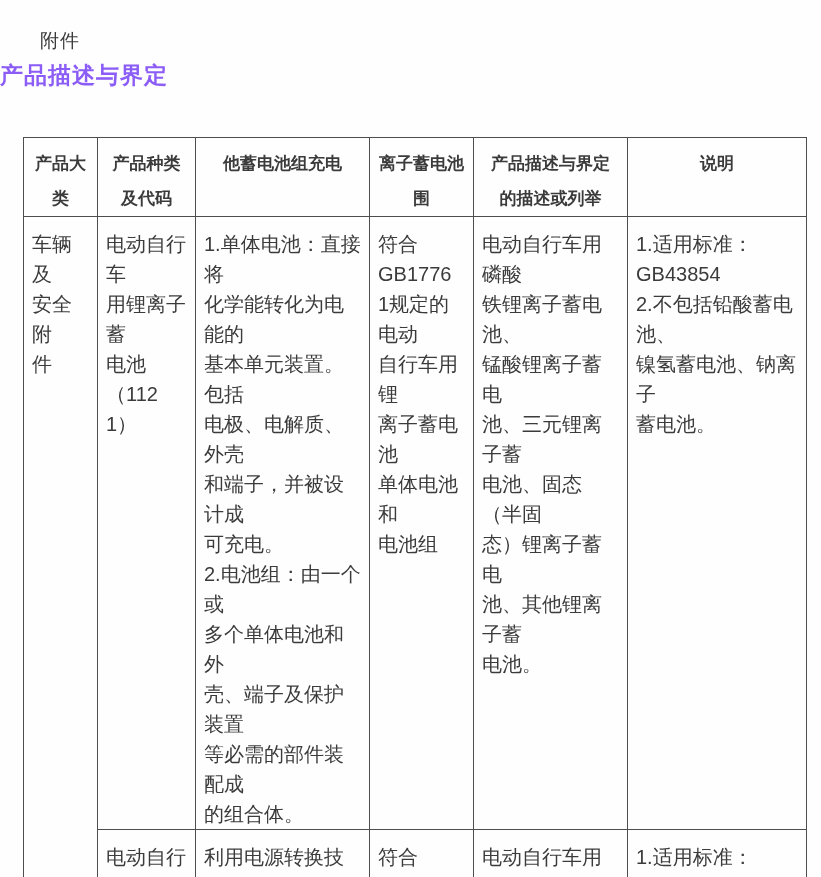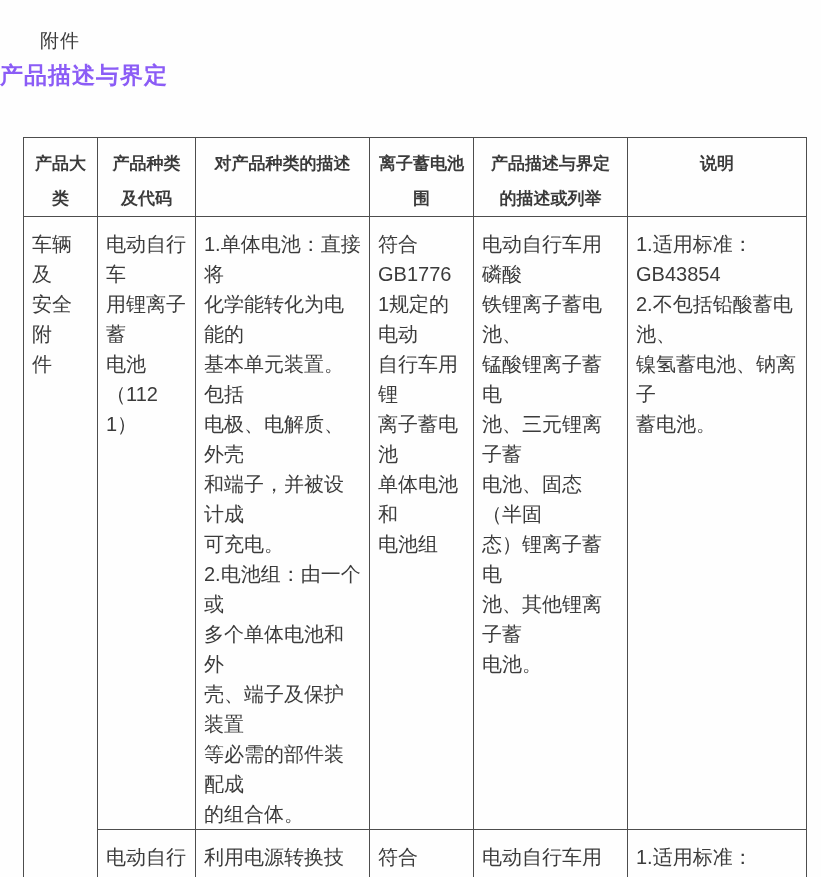--- a/index.html
+++ b/index.html
@@ -86,21 +86,21 @@
       <col style="width:104px">
       <col style="width:154px">
       <col style="width:179px">
     </colgroup>
     <thead>
       <tr>
         <th>产品大
 类</th>
         <th>产品种类
 及代码</th>
-        <th>对产品种类的描述</th>
+        <th>他蓄电池组充电</th>
         <th>离子蓄电池
 围</th>
         <th>产品描述与界定
 的描述或列举</th>
         <th>说明</th>
       </tr>
     </thead>
     <tbody>
       <tr class="row-battery">
         <td rowspan="2">车辆及

